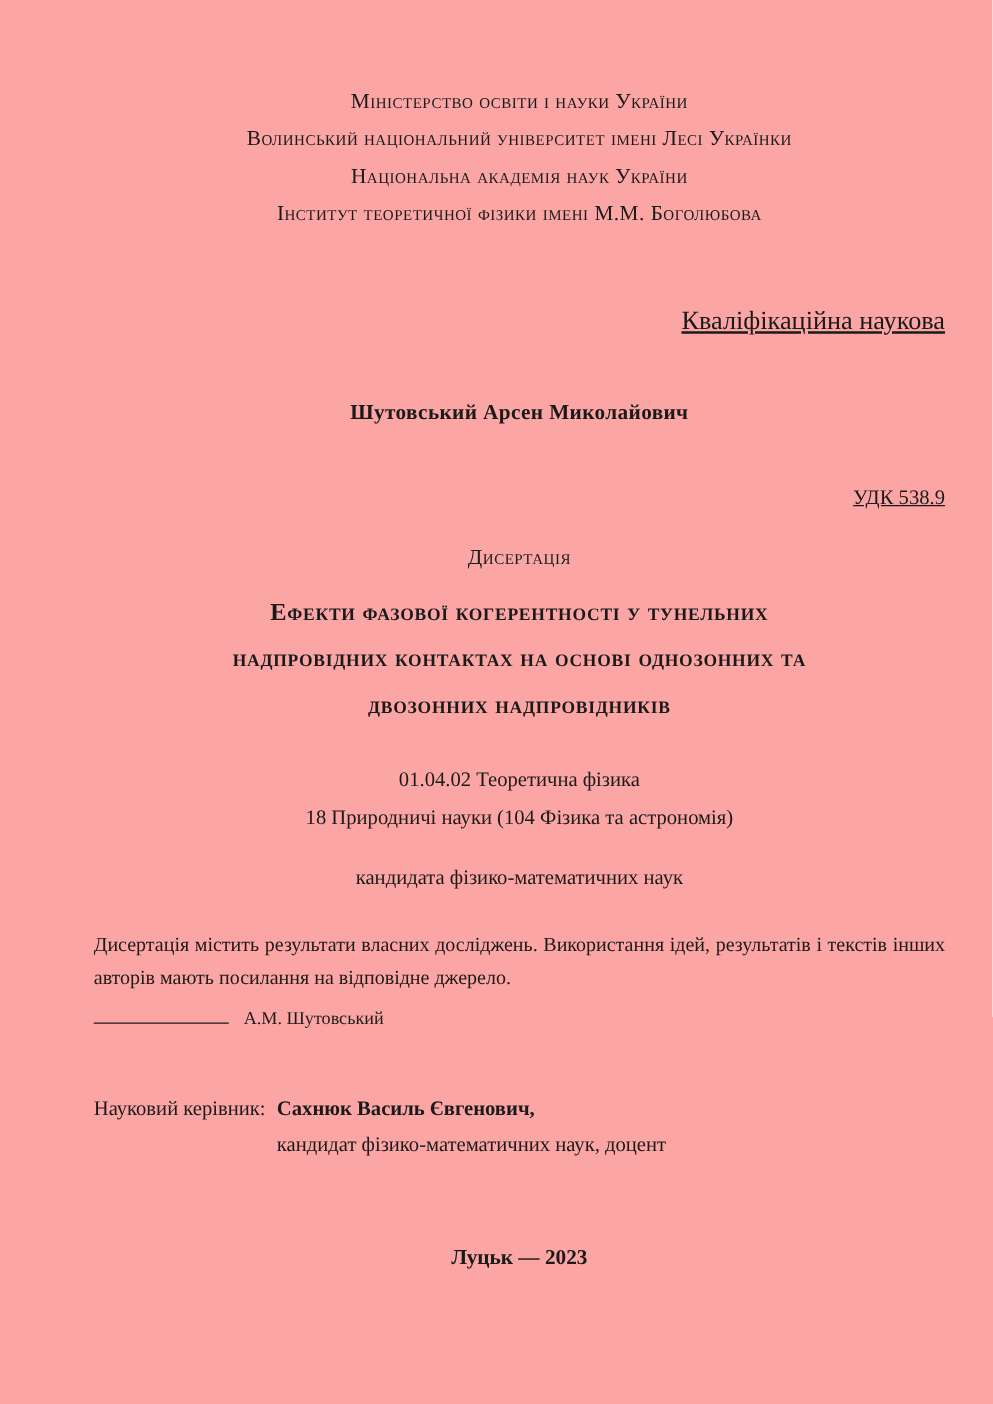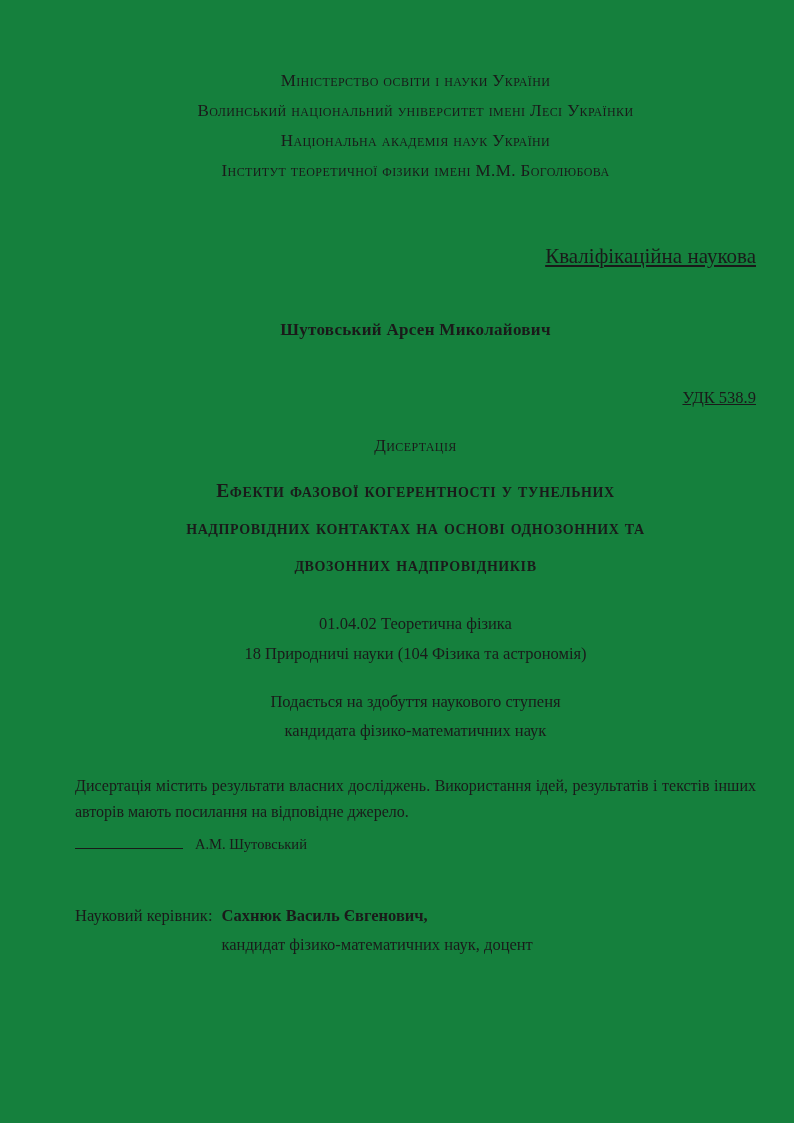--- a/index.html
+++ b/index.html
@@ -10,21 +10,21 @@
   body {
     font-family: "Liberation Serif", "DejaVu Serif", serif;
     color: #1a1a1a;
   }
   .page {
     position: relative;
     width: 794px;
     height: 1123px;
     box-sizing: border-box;
     padding: 66px 38px 0 75px;
-    background: #15803d;
+    background: #fca5a5;
     overflow: hidden;
   }
   .center { text-align: center; }
   .right  { text-align: right; text-decoration: underline; }
   .bold   { font-weight: bold; }
   .sc {
     font-variant: small-caps;
     letter-spacing: 0.4px;
   }
   .header-block {
@@ -130,32 +130,32 @@
     <div>надпровідних контактах на основі однозонних та</div>
     <div>двозонних надпровідників</div>
   </div>
 
   <div class="specialty center">
     <div>01.04.02 Теоретична фізика</div>
     <div>18 Природничі науки (104 Фізика та астрономія)</div>
   </div>
 
   <div class="submission center">
-    <div>Подається на здобуття наукового ступеня</div>
     <div>кандидата фізико-математичних наук</div>
   </div>
 
   <div class="declaration">Дисертація містить результати власних досліджень. Використання ідей, результатів і текстів інших авторів мають посилання на відповідне джерело.</div>
 
   <div class="signature-row">
     <span class="signature-line"></span><span>А.М. Шутовський</span>
   </div>
 
   <div class="supervisor">
     <span>Науковий керівник:</span>
     <span>
       <div class="bold">Сахнюк Василь Євгенович,</div>
       <div>кандидат фізико-математичних наук, доцент</div>
     </span>
   </div>
 
+  <div class="footer-city center">Луцьк — 2023</div>
 
 </div>
 
 </body></html>

